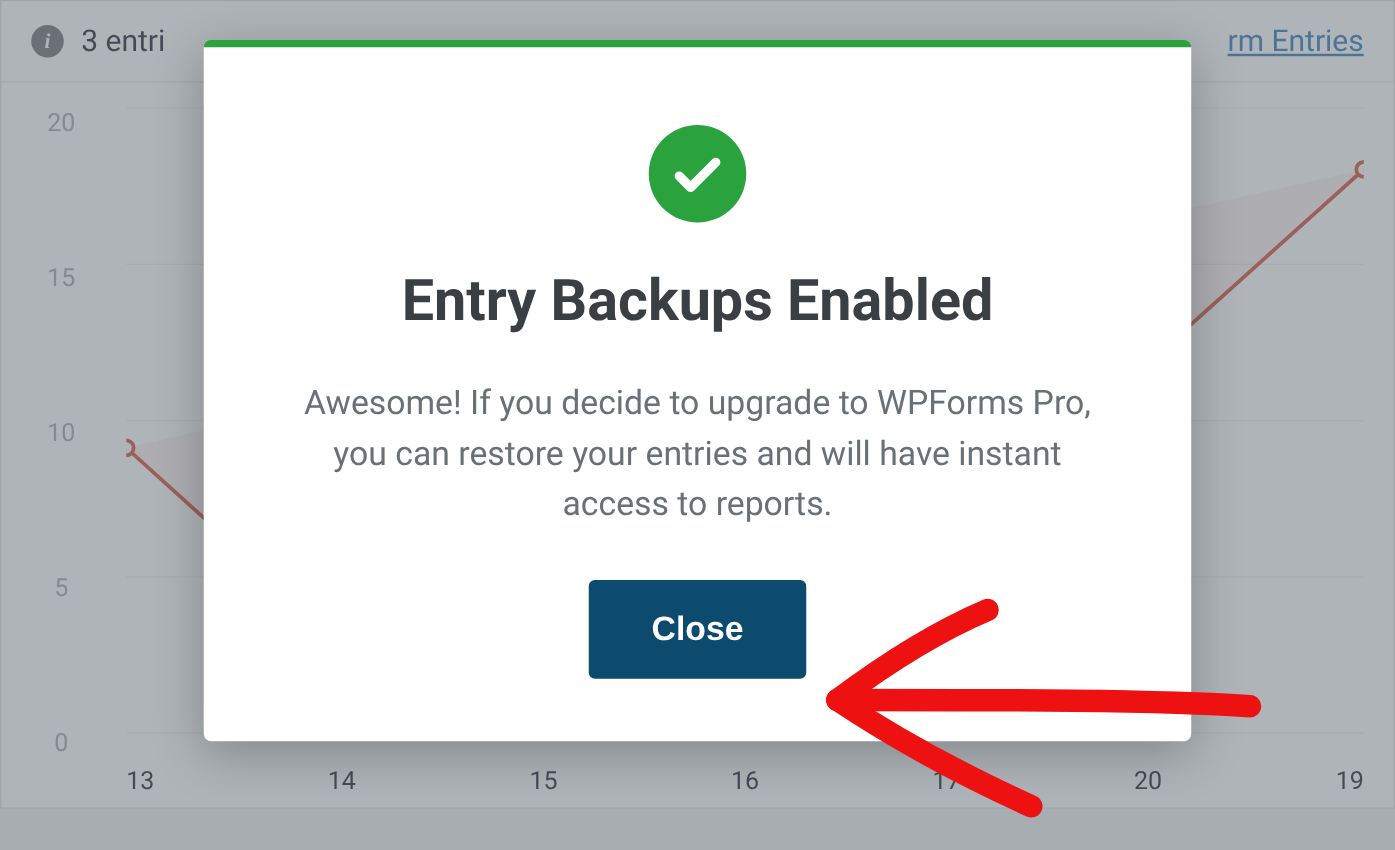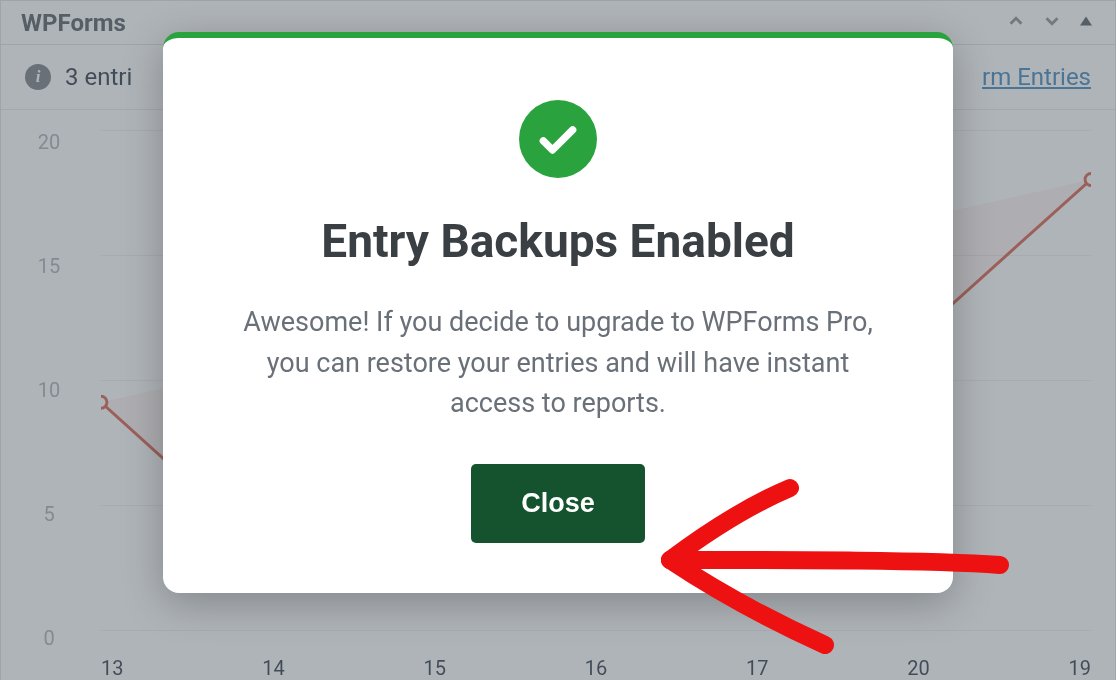--- a/index.html
+++ b/index.html
@@ -144,21 +144,21 @@
       display: flex;
       align-items: flex-start;
       justify-content: center;
       padding-top: 32px;
     }
 
     .modal {
       background: #fff;
       width: 790px;
       border-top: 6px solid #2aa33f;
-      border-radius: 16px;
+      border-radius: 6px;
       box-shadow: 0 10px 40px rgba(0,0,0,0.25);
       padding: 62px 50px 50px 50px;
       text-align: center;
       position: relative;
     }
 
     .check-circle {
       width: 78px;
       height: 78px;
       border-radius: 50%;
@@ -178,59 +178,39 @@
 
     .modal-body {
       font-size: 27px;
       line-height: 1.5;
       color: #6a7078;
       margin-bottom: 40px;
       padding: 0 20px;
     }
 
     .close-btn {
-      background: #14532d;
+      background: #0c4a6e;
       color: #fff;
       border: none;
       font-size: 27px;
       font-weight: 600;
       padding: 24px 50px;
       border-radius: 5px;
       cursor: pointer;
     }
 
     .arrow-annotation {
       position: absolute;
       pointer-events: none;
     }
   </style>
 </head>
 <body>
 
 <div class="widget">
-  <div class="widget-header">
-    <div class="widget-title">WPForms</div>
-    <div class="widget-header-controls">
-      <span class="chev">
-        <svg width="22" height="22" viewBox="0 0 24 24" fill="none" stroke="currentColor" stroke-width="3">
-            <polyline points="6 15 12 9 18 15"></polyline>
-          </svg>
-      </span>
-      <span class="chev">
-        <svg width="22" height="22" viewBox="0 0 24 24" fill="none" stroke="currentColor" stroke-width="3">
-            <polyline points="6 9 12 15 18 9"></polyline>
-          </svg>
-      </span>
-      <span class="triangle-up">
-        <svg width="18" height="18" viewBox="0 0 24 24" fill="currentColor">
-            <polygon points="12 6 4 18 20 18"></polygon>
-          </svg>
-      </span>
-    </div>
-  </div>
 
   <div class="widget-info-row">
     <div class="widget-info-left">
       <div class="info-icon">i</div>
       <div class="info-text">3 entri</div>
     </div>
     <a href="#" class="entries-link">rm Entries</a>
   </div>
 
   <div class="chart-area">

